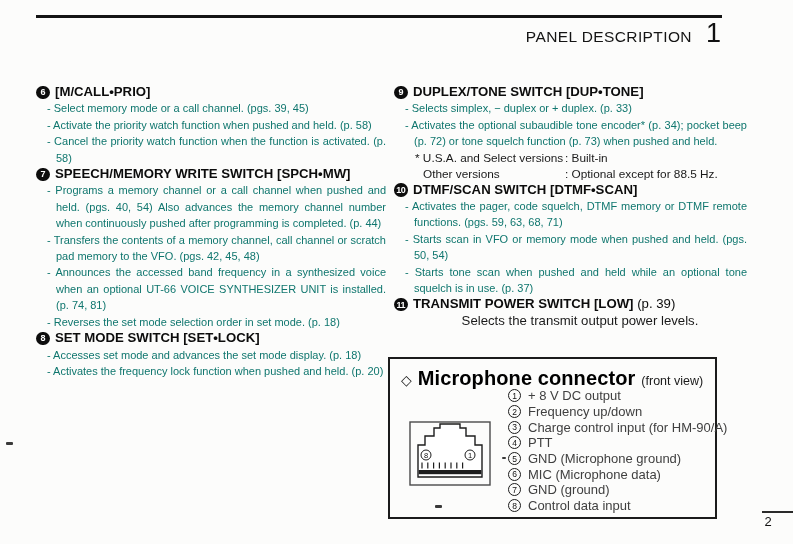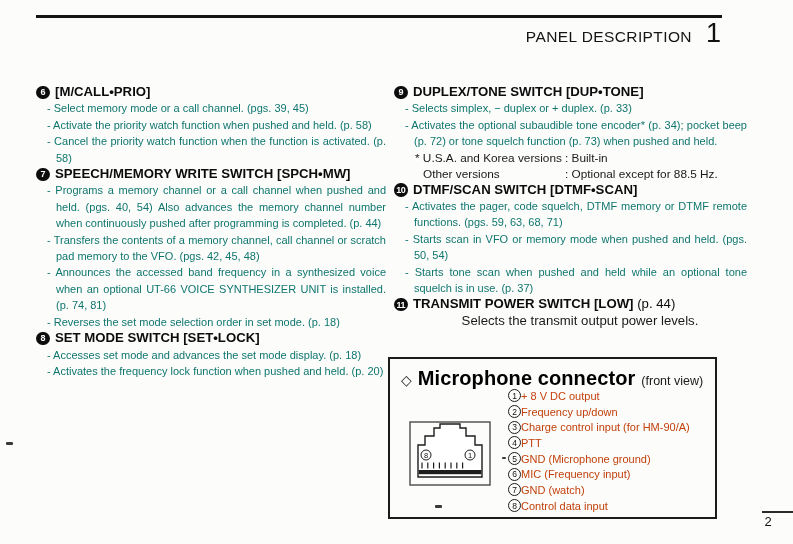--- a/index.html
+++ b/index.html
@@ -57,21 +57,21 @@
   .micbox .title .ts{font-size:12.5px;color:#1a1a1a;}
   .conn{position:absolute;left:19px;top:62px;}
   .pinlist{position:absolute;left:118px;top:29px;}
   .pinrow{display:flex;align-items:center;height:15.7px;}
   .pincirc{
     flex:0 0 auto;width:13px;height:13px;border-radius:50%;
     border:1.1px solid #1b1b1b;color:#111;
     font-size:8.5px;display:flex;align-items:center;justify-content:center;
     box-sizing:border-box;
   }
-  .pinrow .pl{font-size:11px;color:#c2410c;white-space:nowrap;}
+  .pinrow .pl{margin-left:7px;font-size:13px;color:#404040;white-space:nowrap;}
 
   
   .artifact{position:absolute;background:#3a3a3a;border-radius:1px;}
   .foot-rule{position:absolute;left:762px;top:511px;width:31px;height:2px;background:#2a2a2a;}
   .foot-num{position:absolute;left:760px;top:514px;width:16px;text-align:center;font-size:13px;color:#111;}
 </style>
 </head>
 <body>
 
 <div class="page">
@@ -119,21 +119,21 @@
   <div class="col col-right">
 
     <div>
       <div class="h">
         <span class="ncirc">9</span>
         <span>DUPLEX/TONE SWITCH [DUP•TONE]</span>
       </div>
       <div class="bullet">- Selects simplex, − duplex or + duplex. (p. 33)</div>
       <div class="bullet">- Activates the optional subaudible tone encoder* (p. 34); pocket beep (p. 72) or tone squelch function (p. 73) when pushed and held.</div>
       <div class="note">
-        <span class="nl">* U.S.A. and Korea versions</span>
+        <span class="nl">* U.S.A. and Select versions</span>
         <span>: Built-in</span>
       </div>
       <div class="note n2">
         <span class="nl">Other versions</span>
         <span>: Optional except for 88.5 Hz.</span>
       </div>
     </div>
 
     <div>
       <div class="h">
@@ -141,21 +141,21 @@
         <span>DTMF/SCAN SWITCH [DTMF•SCAN]</span>
       </div>
       <div class="bullet">- Activates the pager, code squelch, DTMF memory or DTMF remote functions. (pgs. 59, 63, 68, 71)</div>
       <div class="bullet">- Starts scan in VFO or memory mode when pushed and held. (pgs. 50, 54)</div>
       <div class="bullet">- Starts tone scan when pushed and held while an optional tone squelch is in use. (p. 37)</div>
     </div>
 
     <div>
       <div class="h">
         <span class="ncirc">11</span>
-        <span>TRANSMIT POWER SWITCH [LOW]</span><span class="sfx"> (p. 44)</span>
+        <span>TRANSMIT POWER SWITCH [LOW]</span><span class="sfx"> (p. 39)</span>
       </div>
       <div class="plain">Selects the transmit output power levels.</div>
     </div>
 
   </div>
 
   <div class="micbox">
     <div class="title">
       <span class="dia">◇</span>
       <span class="tb">Microphone connector</span>
@@ -198,25 +198,25 @@
       <div class="pinrow">
         <span class="pincirc">4</span>
         <span class="pl">PTT</span>
       </div>
       <div class="pinrow">
         <span class="pincirc">5</span>
         <span class="pl">GND (Microphone ground)</span>
       </div>
       <div class="pinrow">
         <span class="pincirc">6</span>
-        <span class="pl">MIC (Frequency input)</span>
+        <span class="pl">MIC (Microphone data)</span>
       </div>
       <div class="pinrow">
         <span class="pincirc">7</span>
-        <span class="pl">GND (watch)</span>
+        <span class="pl">GND (ground)</span>
       </div>
       <div class="pinrow">
         <span class="pincirc">8</span>
         <span class="pl">Control data input</span>
       </div>
     </div>
 
     <div class="artifact" style="left:45px;top:146px;width:7px;height:2.5px;"></div>
     <div class="artifact" style="left:112px;top:98px;width:4px;height:1.5px;"></div>
   </div>

